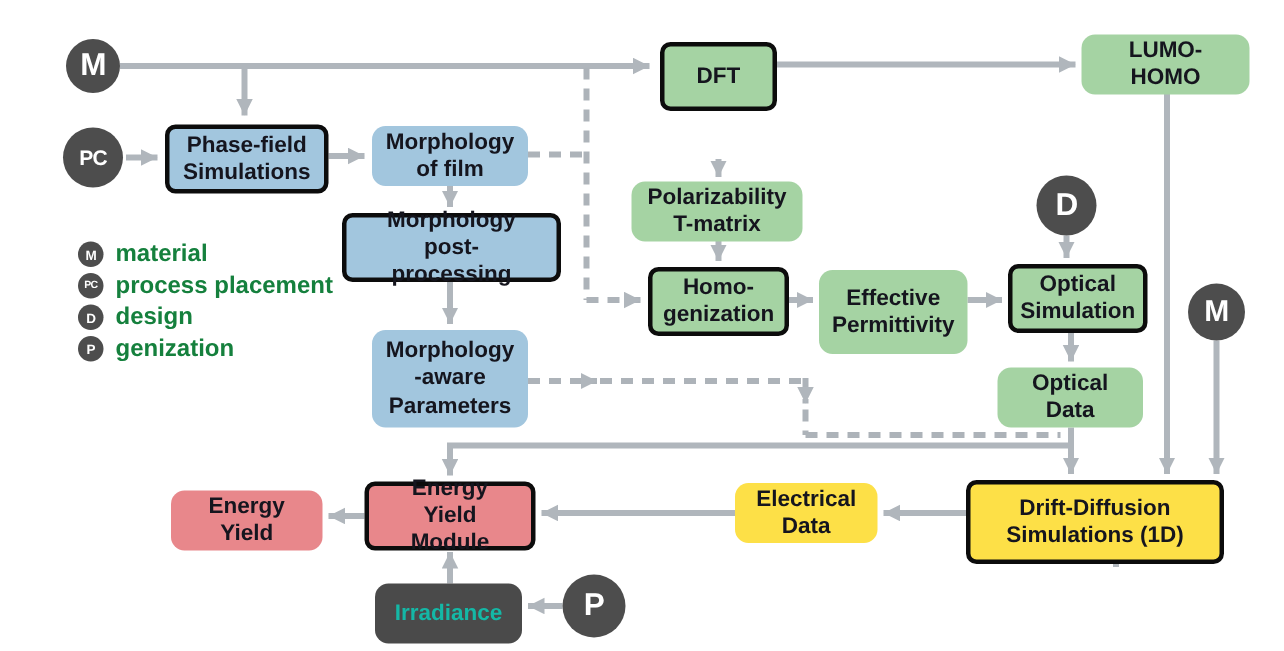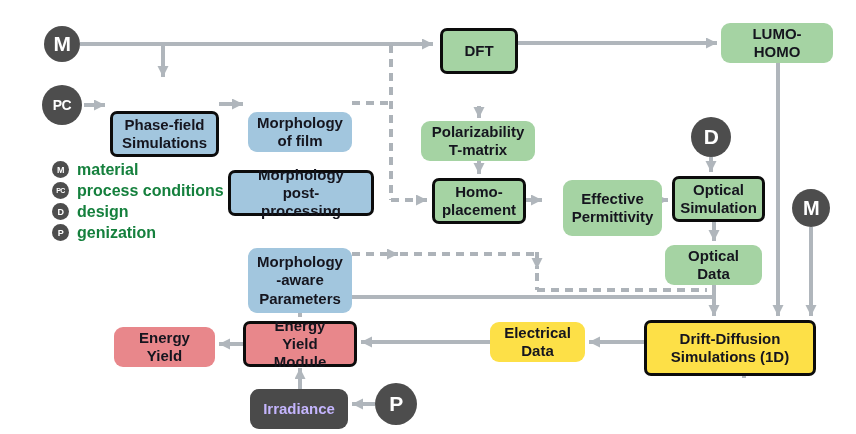--- a/index.html
+++ b/index.html
@@ -9,25 +9,25 @@
   }
   #connectors { position:absolute; left:0; top:0; z-index:1; }
   .node {
     position:absolute; z-index:2; box-sizing:border-box;
     display:flex; align-items:center; justify-content:center;
     text-align:center; white-space:pre-line;
     font-weight:bold; font-size:15px; line-height:1.22;
     color:#15151e; border-radius:9px; padding:20px;
   }
   .bordered { border:3px solid #0c0c0c; border-radius:7px; }
-  .blue   { background:#a2c6de;margin-top:28px; }
+  .blue   { background:#a2c6de; }
   .green  { background:#a5d3a3; }
   .orange { background:#fde047; }
   .pink   { background:#e8878b; }
-  .dark   { background:#4a4a4a; color:#c4b5fd; }
+  .dark   { background:#4a4a4a; color:#14b8a6; }
   .badge {
     position:absolute; z-index:3; border-radius:50%; background:#4d4d4d;
     color:#ffffff; display:flex; align-items:center; justify-content:center;
     font-weight:bold; letter-spacing:-0.5px;
   }
   #legend { position:absolute; left:52px; top:161px; z-index:2;
     display:flex; flex-direction:column; gap:4px; }
   .legend-row { display:flex; align-items:center; gap:8px; height:17px; }
   .legend-badge {
     width:17px; height:17px; border-radius:50%; background:#4d4d4d; color:#fff;
@@ -95,22 +95,22 @@
   <div class="node blue bordered" style="left:228px;top:142px;width:146px;height:42px">Morphology
 post-processing</div>
   <div class="node blue" style="left:248px;top:220px;width:104px;height:65px">Morphology
 -aware
 Parameters</div>
 
   <div class="node green bordered" style="left:440px;top:28px;width:78px;height:31px">DFT</div>
   <div class="node green" style="left:421px;top:121px;width:114px;height:38px">Polarizability
 T-matrix</div>
   <div class="node green bordered" style="left:432px;top:178px;width:94px;height:44px">Homo-
-placement</div>
-  <div class="node green" style="left:563px;top:180px;width:99px;height:56px">Effective
+genization</div>
+  <div class="node green" style="left:546px;top:180px;width:99px;height:56px">Effective
 Permittivity</div>
   <div class="node green bordered" style="left:672px;top:176px;width:93px;height:46px">Optical
 Simulation</div>
   <div class="node green" style="left:665px;top:245px;width:97px;height:40px">Optical
 Data</div>
   <div class="node green" style="left:721px;top:23px;width:112px;height:39px">LUMO-HOMO</div>
 
   <div class="node orange" style="left:490px;top:322px;width:95px;height:40px">Electrical
 Data</div>
   <div class="node orange bordered" style="left:644px;top:320px;width:172px;height:56px">Drift-Diffusion
@@ -127,21 +127,21 @@
   <div class="badge" style="left:792px;top:189px;width:38px;height:38px;font-size:20px">M</div>
   <div class="badge" style="left:375px;top:383px;width:42px;height:42px;font-size:21px">P</div>
 
   <div id="legend">
     <div class="legend-row">
       <span class="legend-badge">M</span>
       <span class="legend-label">material</span>
     </div>
     <div class="legend-row">
       <span class="legend-badge small">PC</span>
-      <span class="legend-label">process conditions</span>
+      <span class="legend-label">process placement</span>
     </div>
     <div class="legend-row">
       <span class="legend-badge">D</span>
       <span class="legend-label">design</span>
     </div>
     <div class="legend-row">
       <span class="legend-badge">P</span>
       <span class="legend-label">genization</span>
     </div>
   </div>

